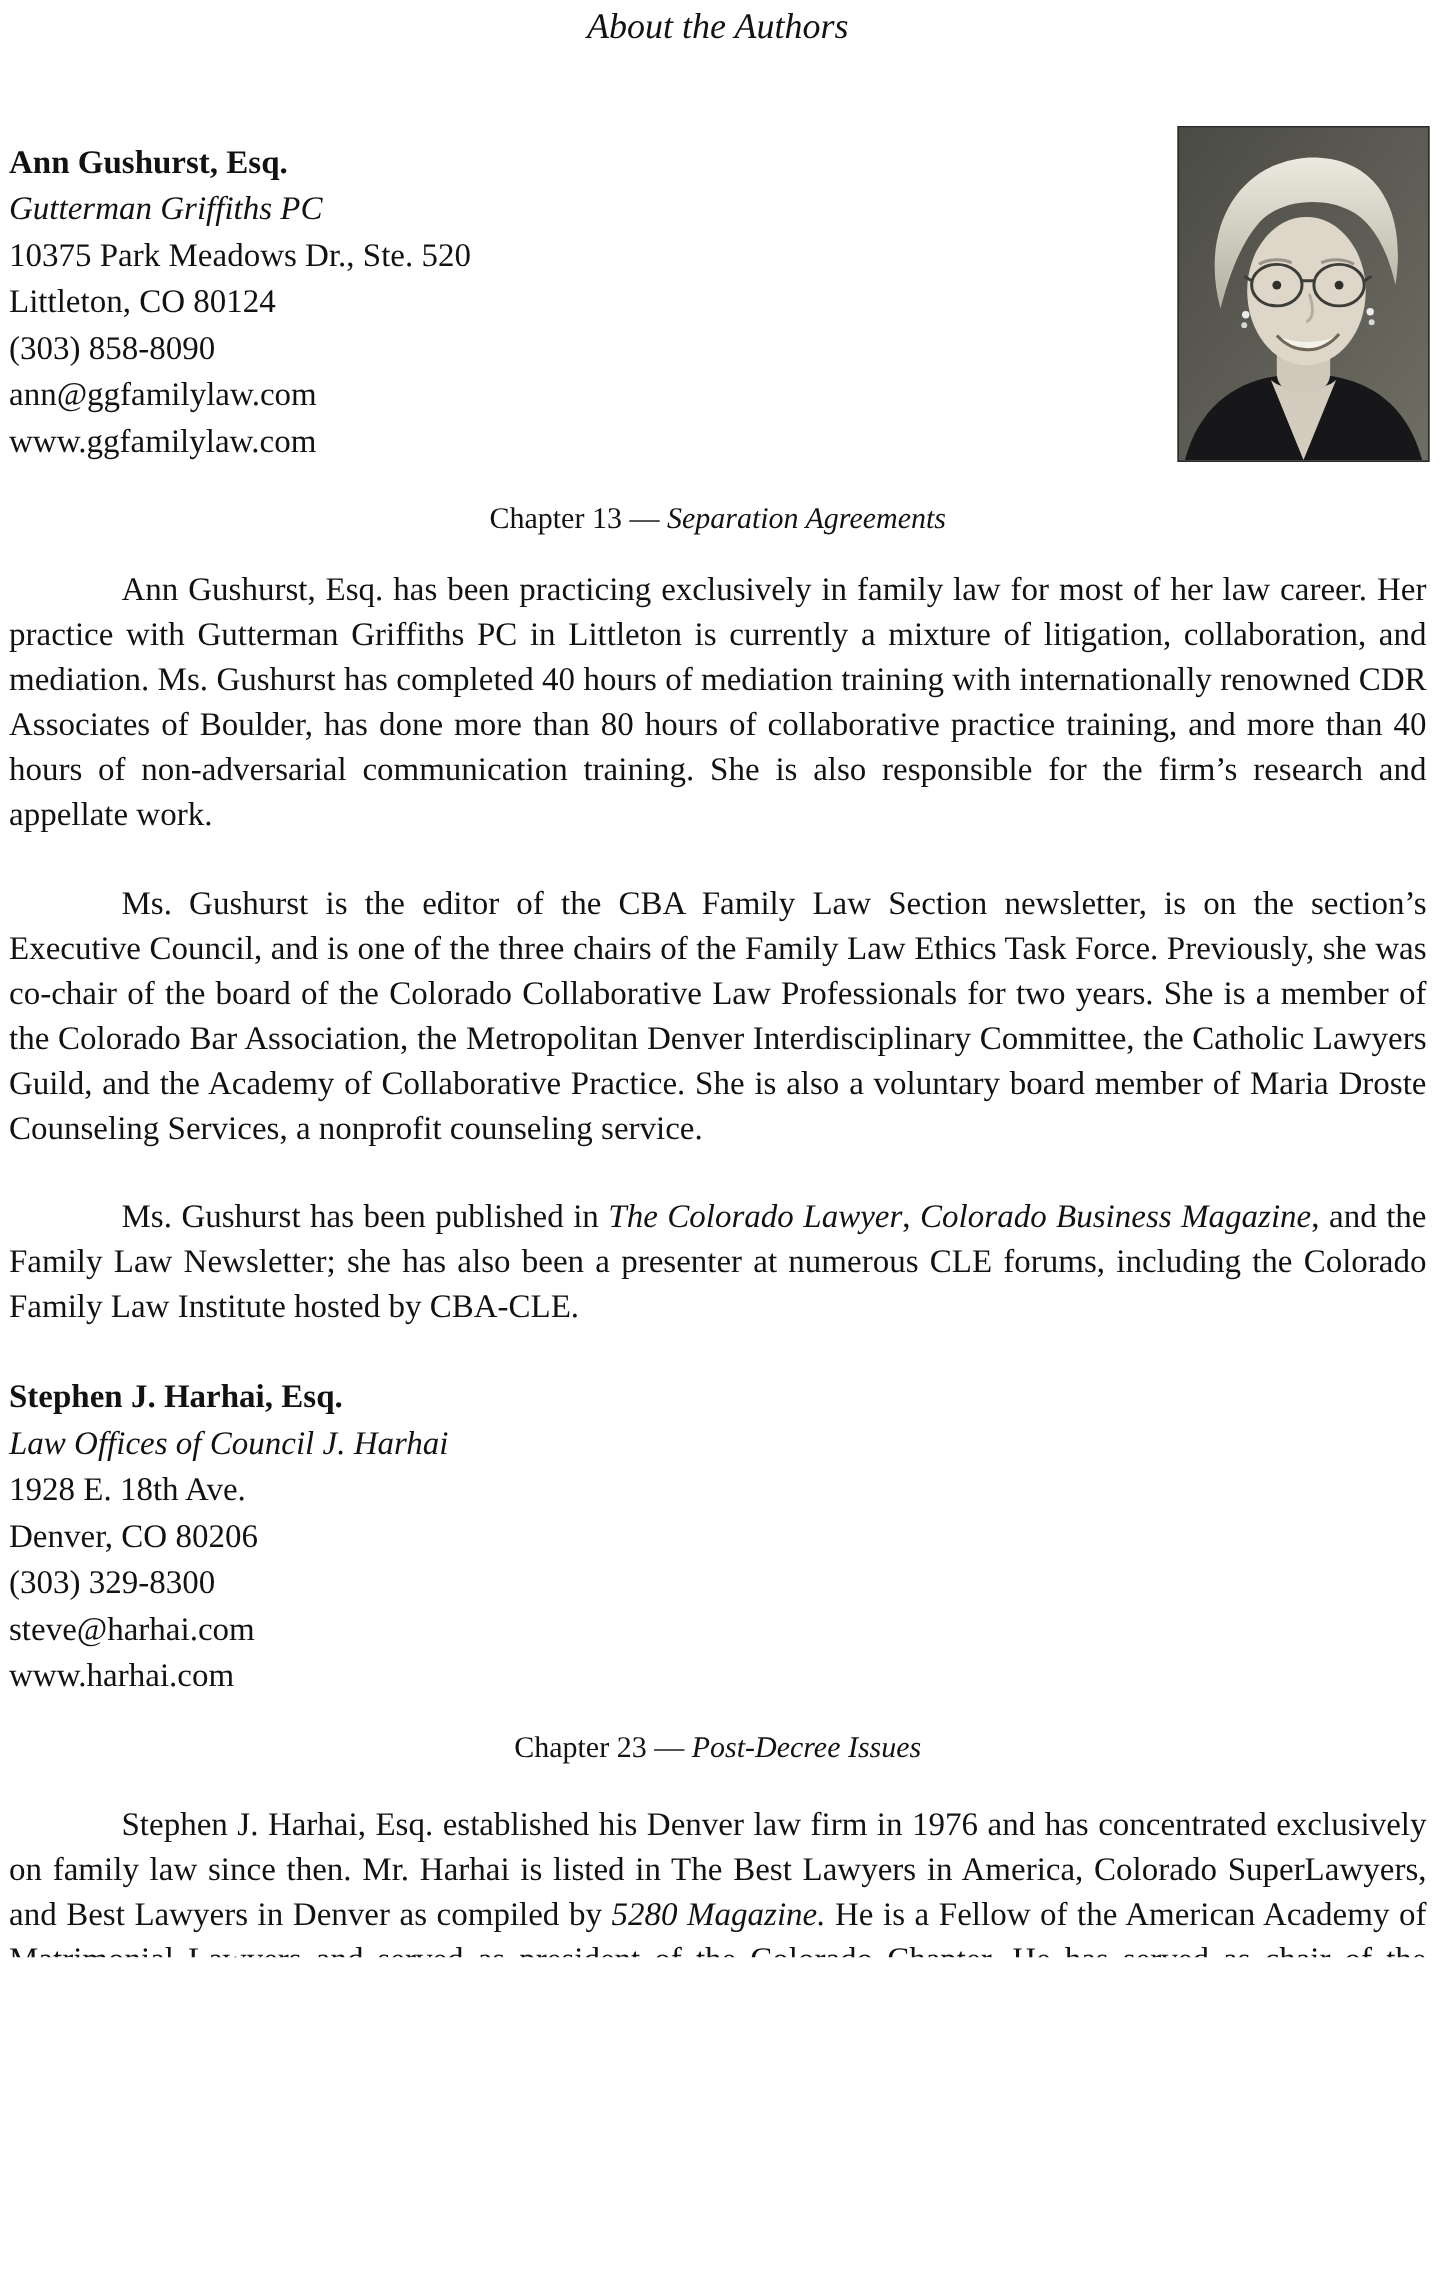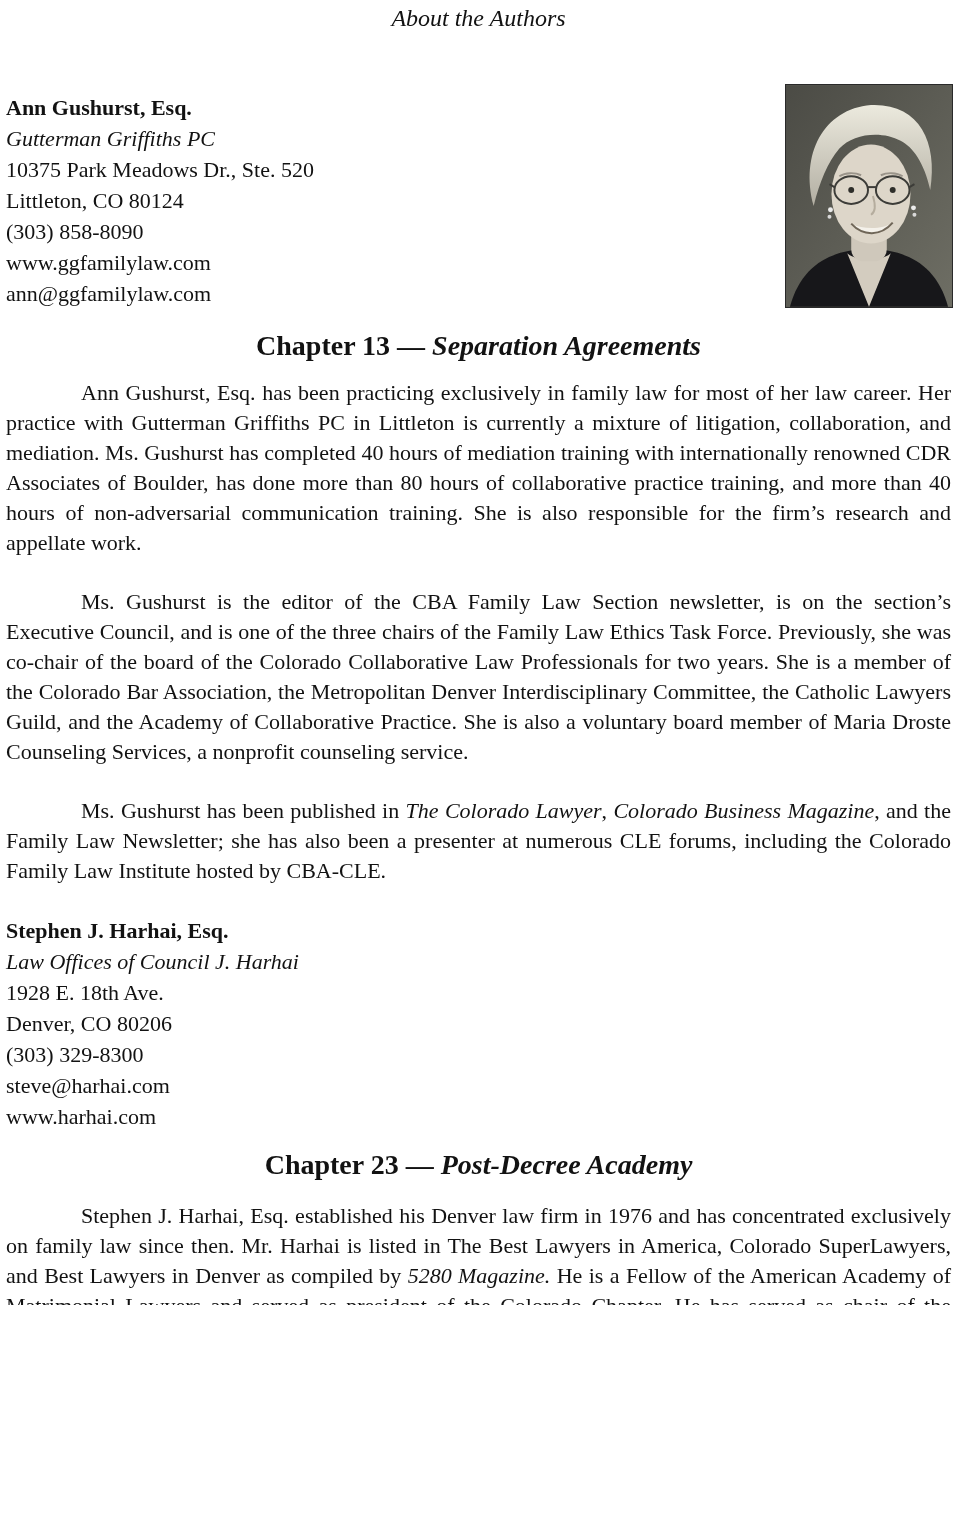--- a/index.html
+++ b/index.html
@@ -24,22 +24,22 @@
     font-size: 24px;
     line-height: 30px;
   }
   .contact-block { line-height: 31px; width: 600px; }
   .contact-block.first { margin-top: 59px; }
   .contact-block.second { margin-top: 23px; }
   .bold { font-weight: bold; }
   .italic { font-style: italic; }
   .chapter-heading {
     text-align: center;
-    font-size: 28px;
-    font-weight: bold;
+    font-size: 20px;
+    font-weight: normal;
     line-height: 30px;
   }
   .chapter-heading .chapter-title { font-style: italic; }
   .chapter-heading.first { margin: 22px 0 17px 0; }
   .chapter-heading.second { margin: 18px 0 21px 0; }
   .bio {
     text-align: justify;
     line-height: 30px;
     text-indent: 75px;
     margin-bottom: 29px;
@@ -125,22 +125,22 @@
       <circle cx="130" cy="131" r="2" fill="#d8d8d8"></circle>
     </svg>
   </div>
 
   <div class="contact-block first">
     <div class="bold">Ann Gushurst, Esq.</div>
     <div class="italic">Gutterman Griffiths PC</div>
     <div>10375 Park Meadows Dr., Ste. 520</div>
     <div>Littleton, CO 80124</div>
     <div>(303) 858-8090</div>
+    <div>ann@ggfamilylaw.com</div>
     <div>www.ggfamilylaw.com</div>
-    <div>ann@ggfamilylaw.com</div>
   </div>
 
   <h2 class="chapter-heading first">
     <span class="chapter-prefix">Chapter 13 — </span><span class="chapter-title">Separation Agreements</span>
   </h2>
 
   <p class="bio">
     <span>Ann Gushurst, Esq. has been practicing exclusively in family law for most of her law career. Her practice with Gutterman Griffiths PC in Littleton is currently a mixture of litigation, collaboration, and mediation. Ms. Gushurst has completed 40 hours of mediation training with internationally renowned CDR Associates of Boulder, has done more than 80 hours of collaborative practice training, and more than 40 hours of non-adversarial communication training. She is also responsible for the firm’s research and appellate work.</span>
   </p>
 
@@ -156,21 +156,21 @@
     <div class="bold">Stephen J. Harhai, Esq.</div>
     <div class="italic">Law Offices of Council J. Harhai</div>
     <div>1928 E. 18th Ave.</div>
     <div>Denver, CO 80206</div>
     <div>(303) 329-8300</div>
     <div>steve@harhai.com</div>
     <div>www.harhai.com</div>
   </div>
 
   <h2 class="chapter-heading second">
-    <span class="chapter-prefix">Chapter 23 — </span><span class="chapter-title">Post-Decree Academy</span>
+    <span class="chapter-prefix">Chapter 23 — </span><span class="chapter-title">Post-Decree Issues</span>
   </h2>
 
   <p class="bio">
     <span>Stephen J. Harhai, Esq. established his Denver law firm in 1976 and has concentrated exclusively on family law since then. Mr. Harhai is listed in The Best Lawyers in America, Colorado SuperLawyers, and Best Lawyers in Denver as compiled by </span><span class="italic">5280 Magazine.</span><span> He is a Fellow of the American Academy of Matrimonial Lawyers and served as president of the Colorado Chapter. He has served as chair of the National Association of Counsel for Children and the CBA Family Law Section, and has served on the CBA Board of Governors and as a trustee of the Denver Bar Association. Mr. Harhai is the past editor of the website of the American Academy of Matrimonial Lawyers. He lectures regularly for lawyer groups around the country on family law and technology topics.</span>
   </p>
 
   <div class="footer-left">(4/12)</div>
   <div class="footer-page">xvii</div>
 
 </div>

